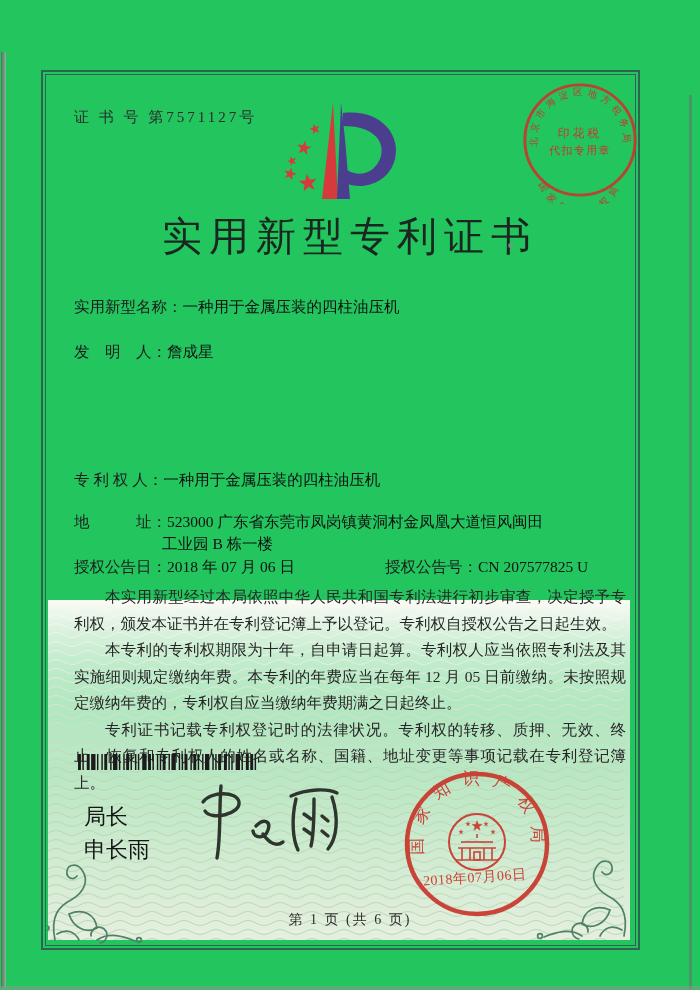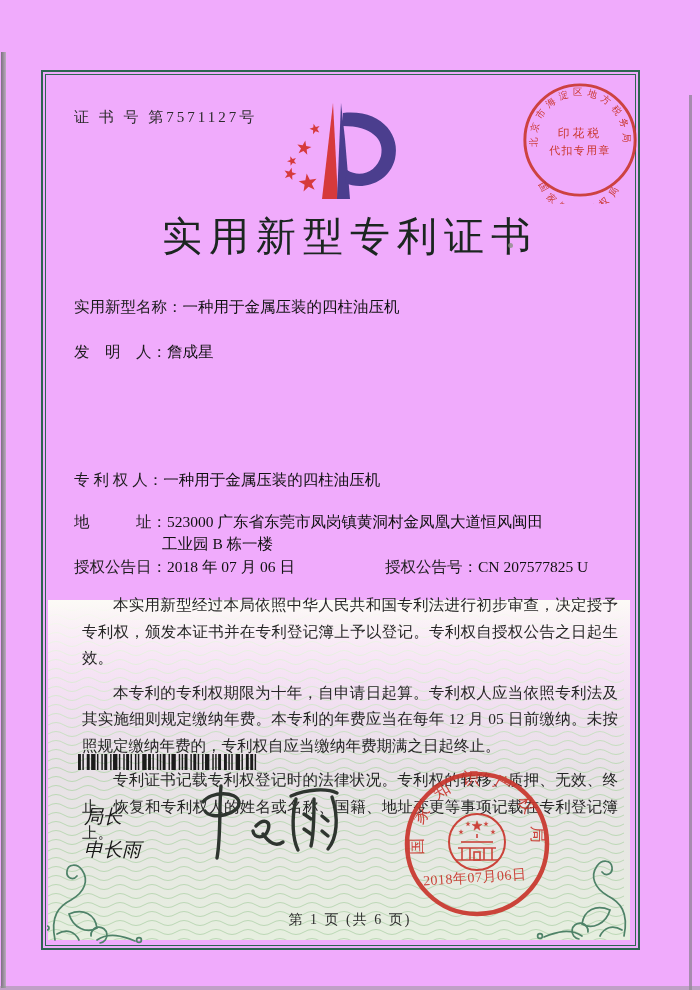--- a/index.html
+++ b/index.html
@@ -1,18 +1,18 @@
 <!DOCTYPE html>
 <html><head>
 <meta charset="utf-8">
 <style>
   html,body{margin:0;padding:0;}
   body{background:#ffffff;width:700px;height:990px;overflow:hidden;
        font-family:"Liberation Serif","DejaVu Serif",serif;}
-  .page{position:relative;width:700px;height:990px;background:#f0abfc;}
+  .page{position:relative;width:700px;height:990px;background:#22c55e;}
   
   .edge-left{position:absolute;left:1px;top:52px;bottom:2px;width:5px;
              background:linear-gradient(90deg,#565c58,#a8ada8);opacity:.75;}
   .edge-right{position:absolute;right:8px;top:95px;bottom:0;width:3px;
               background:#6a716d;opacity:.55;}
   .edge-bottom{position:absolute;left:0;right:0;bottom:0;height:4px;background:#90958f;opacity:.5;}
   
   .frame{position:absolute;left:41px;top:70px;width:595px;height:876px;
          border:2px solid #2f6450;}
   .frame-inner{position:absolute;inset:2px;border:1.5px solid #2f6450;}
@@ -28,23 +28,23 @@
   .logo{position:absolute;left:281px;top:99px;}
   .title{position:absolute;left:0;right:0;top:209px;text-align:center;
          font-size:40px;font-weight:400;letter-spacing:7px;color:#1b2620;}
   .frow{position:absolute;left:74px;width:556px;font-size:15.5px;color:#1c1c1c;line-height:22px;}
   .flabel{color:#1c1c1c;}
   .fvalue{color:#111;}
   .addr2{display:block;padding-left:88px;}
   .grant-no{position:absolute;left:311px;top:0;}
   .body-text{position:absolute;left:74px;top:584px;width:552px;font-size:15.5px;
              line-height:26.5px;color:#262626;text-align:justify;}
-  .body-text p{margin:8px;text-indent:2em;}
+  .body-text p{margin:0;text-indent:2em;}
   .barcode{position:absolute;left:78px;top:754px;}
-  .director{position:absolute;left:84px;top:800px;font-size:19px;line-height:33px;color:#161616;font-style:italic;}
+  .director{position:absolute;left:84px;top:800px;font-size:22px;line-height:33px;color:#161616;}
   .sig{position:absolute;left:183px;top:776px;}
   .seal{position:absolute;left:401px;top:768px;}
   .orn{position:absolute;}
   .orn-left{left:47px;top:842px;}
   .orn-right{left:536px;top:838px;transform:scaleX(-1);}
   .footer{position:absolute;left:0;right:0;top:911px;text-align:center;
           font-size:14px;letter-spacing:2px;color:#2c2c2c;}
   .stamp{position:absolute;left:516px;top:76px;}
   .seal-arc{fill:#c9362c;font-size:17px;letter-spacing:12px;}
   .stamp-arc-top{fill:#c9362c;font-size:9.5px;letter-spacing:4.5px;}

